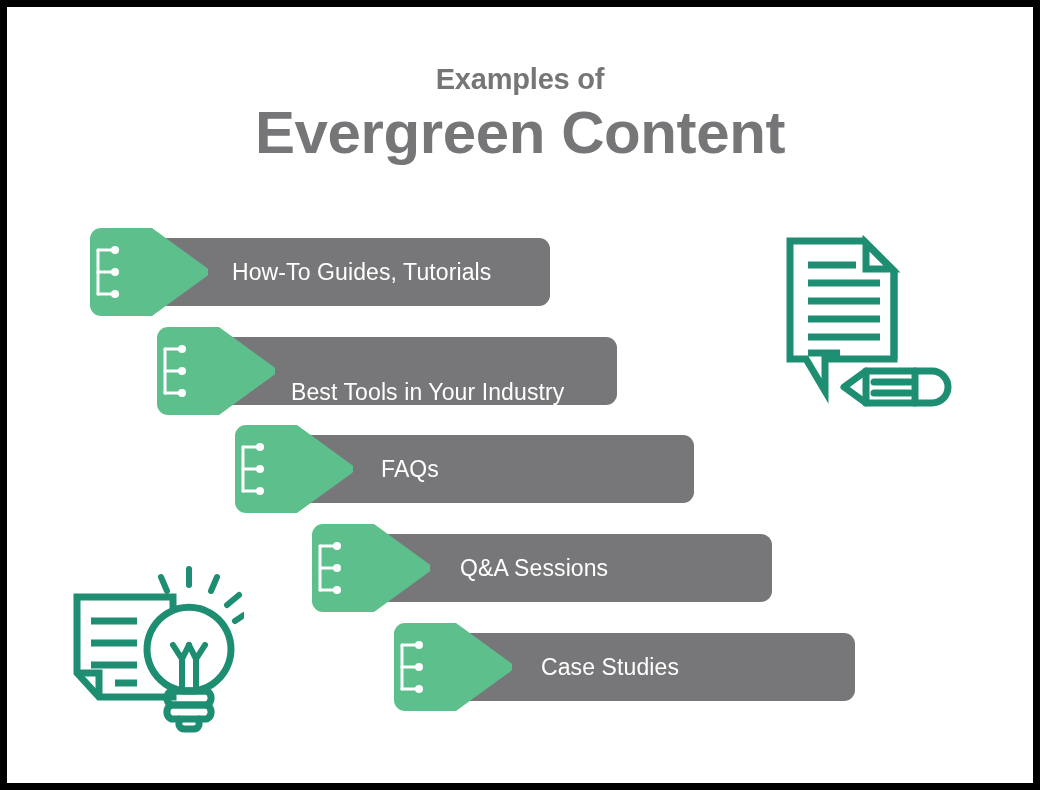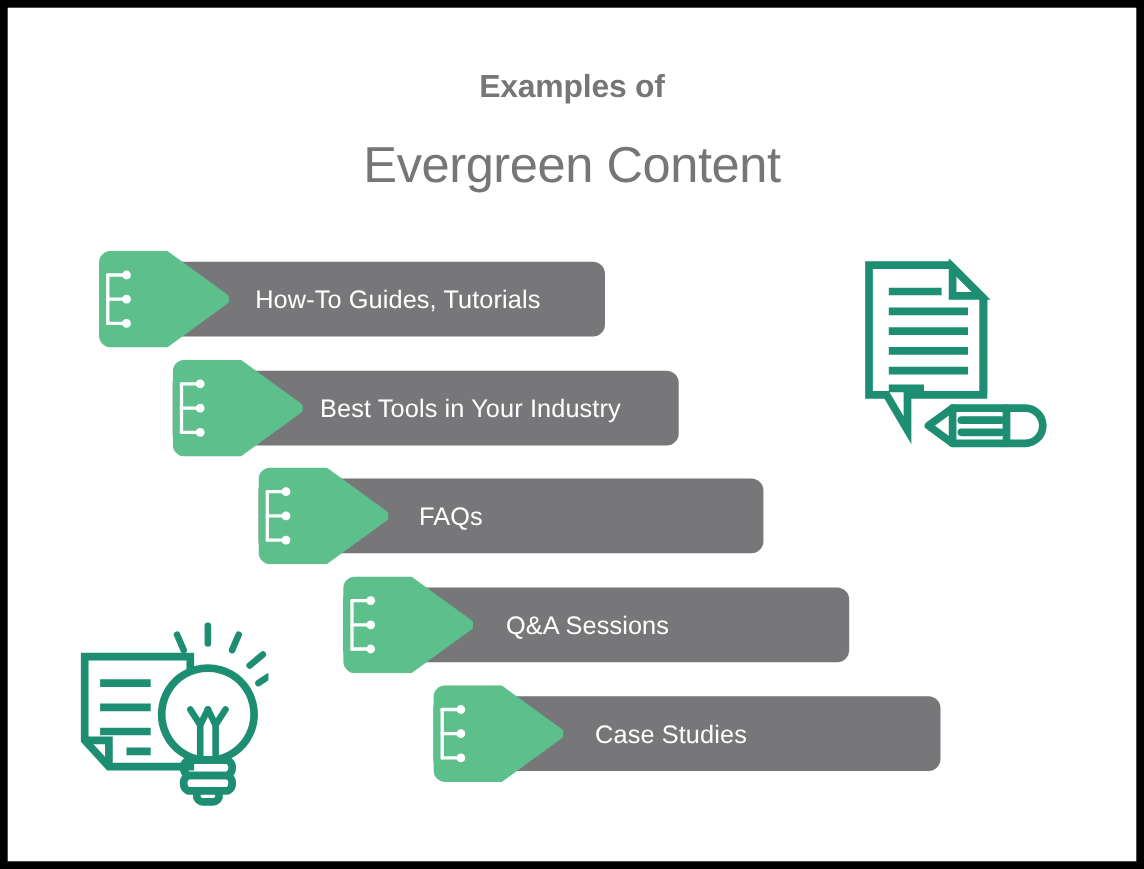--- a/index.html
+++ b/index.html
@@ -30,25 +30,25 @@
     text-align: center;
     color: #767679;
   }
   #title-line1 {
     font-size: 29px;
     font-weight: bold;
     letter-spacing: -0.2px;
     line-height: 40px;
   }
   #title-line2 {
-    font-size: 46px;
-    font-weight: normal;
+    font-size: 60px;
+    font-weight: bold;
     letter-spacing: -0.4px;
     line-height: 60px;
-    margin-top: 20px;
+    margin-top: 4px;
   }
 
   
   .bar-row {
     position: absolute;
     height: 88px;
   }
 
   .bar-gray {
     position: absolute;
@@ -139,21 +139,21 @@
           <path d="M8 44 H23"></path>
           <path d="M8 66 H23"></path>
         </g>
         <g fill="#ffffff">
           <circle cx="25" cy="22" r="4"></circle>
           <circle cx="25" cy="44" r="4"></circle>
           <circle cx="25" cy="66" r="4"></circle>
         </g>
       </svg>
     </div>
-    <div class="bar-label" style="left: 134px; color: rgb(255, 255, 255);">Best Tools in Your Industry</div>
+    <div class="bar-label" style="left: 134px; color: rgb(255, 255, 255); margin-top: 21px;">Best Tools in Your Industry</div>
   </div>
 
   <div class="bar-row" id="row-2" style="left: 228px; top: 418px; width: 495px;">
     <div class="bar-gray" style="width: 459px; background: rgb(119, 119, 122);"></div>
     <div class="bar-flag">
       <svg viewBox="0 0 118 88" xmlns="http://www.w3.org/2000/svg">
         <path d="M11 0 H62 L117 40 A5 5 0 0 1 117 48 L62 88 H11 A11 11 0 0 1 0 77 V11 A11 11 0 0 1 11 0 Z" fill="#5cbf8c"></path>
         <g stroke="#ffffff" stroke-width="3" stroke-linecap="round" fill="none">
           <path d="M8 22 V66"></path>
           <path d="M8 22 H23"></path>

